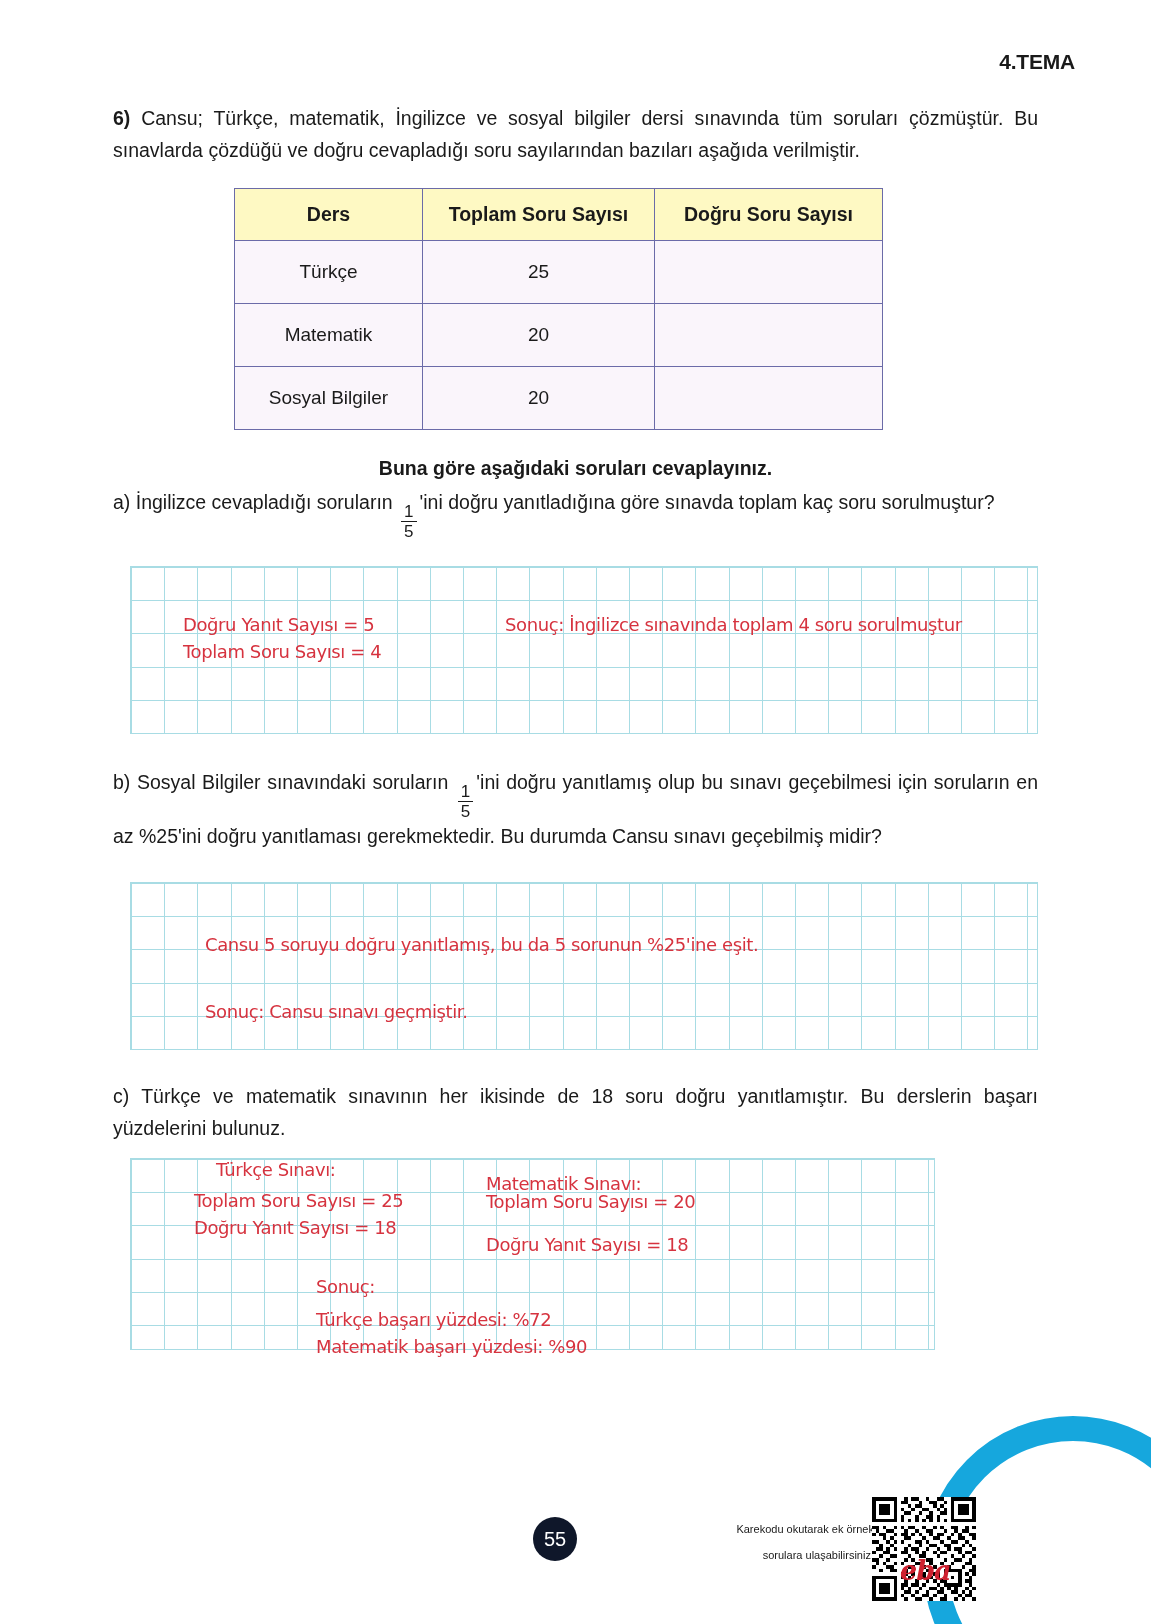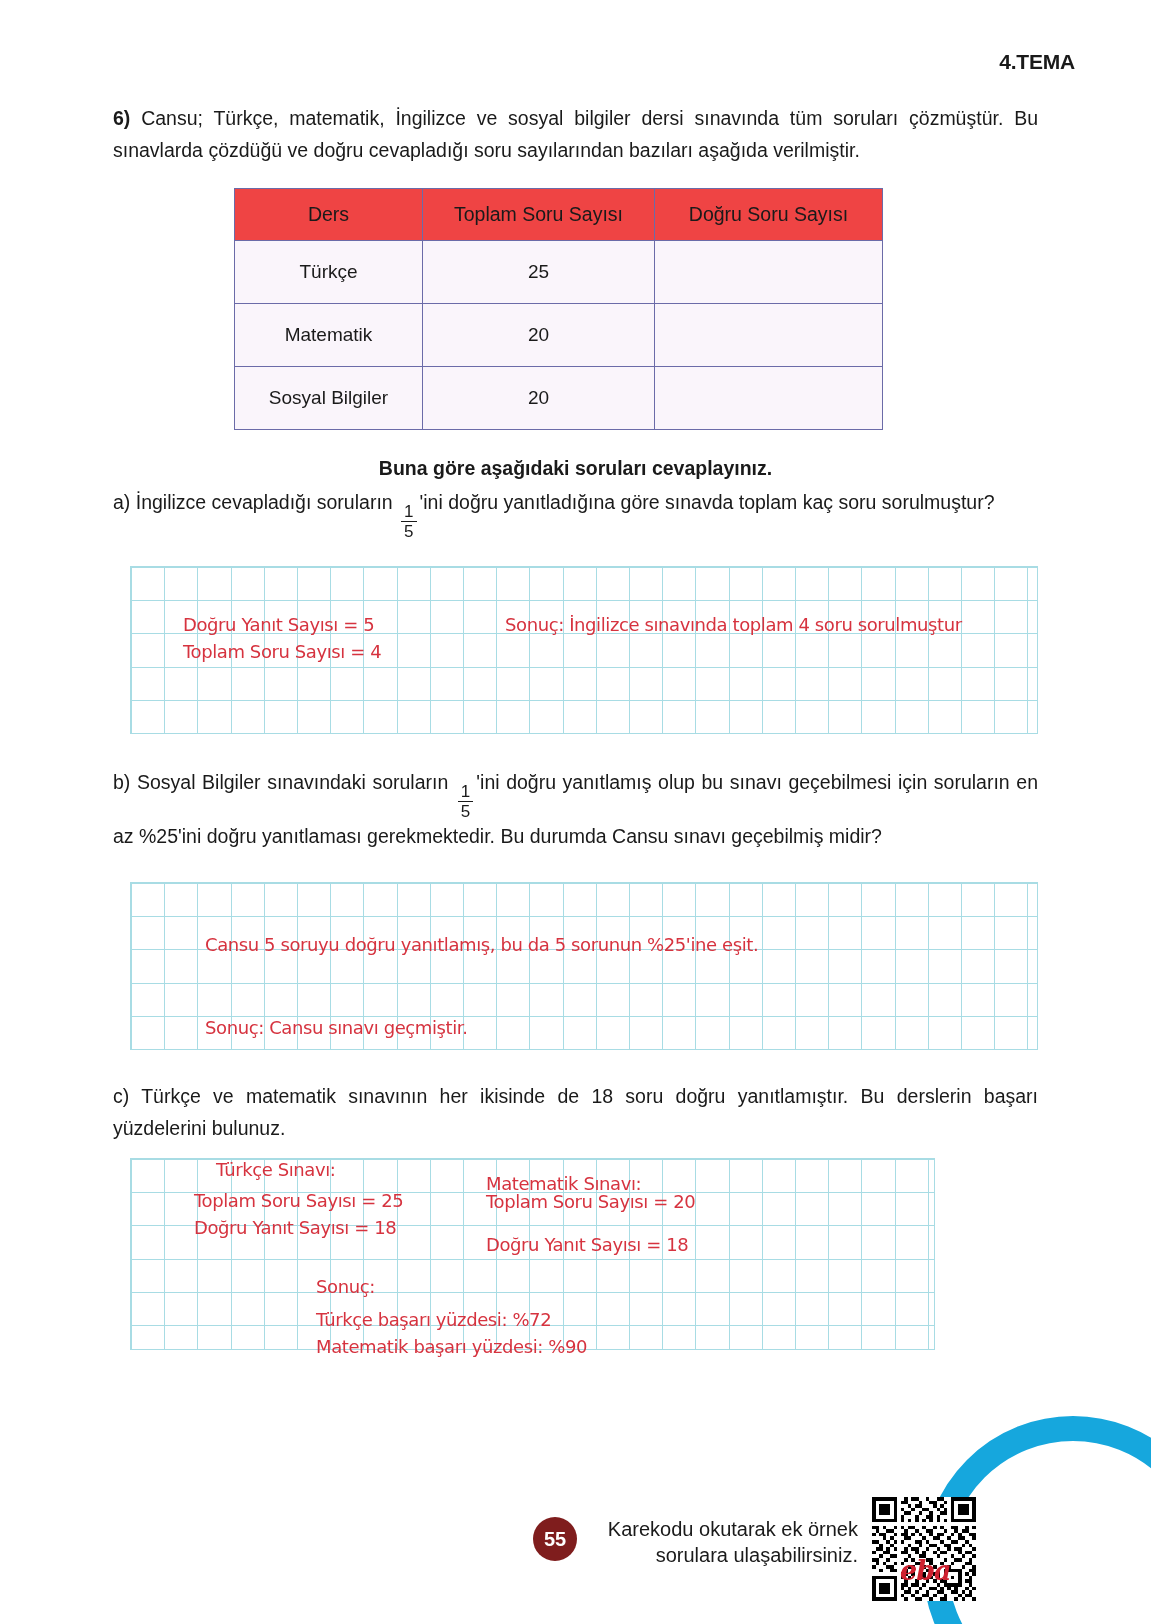--- a/index.html
+++ b/index.html
@@ -62,22 +62,22 @@
     width: 648px;
     table-layout: fixed;
   }
   table.data-table th, table.data-table td {
     border: 1px solid #6b6ba8;
     text-align: center;
     font-size: 19px;
     color: #1a1a1a;
   }
   table.data-table th {
-    background: #ef4444;
-    font-weight: normal;
+    background: #fef9c3;
+    font-weight: bold;
     height: 52px;
     font-size: 19.5px;
   }
   table.data-table td {
     background: #faf5fb;
     height: 63px;
   }
   table.data-table col.c1 { width: 188px; }
   table.data-table col.c2 { width: 232px; }
   table.data-table col.c3 { width: 228px; }
@@ -109,32 +109,32 @@
   #grid-c { margin: 14px 0 0 17px; width: 805px; height: 192px; }
 
   
   .footer { position: absolute; left:0; top:0; width:100%; height:100%; pointer-events:none; }
 
   .page-num {
     position: absolute;
     left: 533px; top: 1517px;
     width: 44px; height: 44px;
     border-radius: 50%;
-    background: #7f1d1d;
+    background: #0f172a;
     color: #ffffff;
     font-size: 20px;
-    font-weight: bold;
+    font-weight: normal;
     display: flex; align-items: center; justify-content: center;
   }
   .qr-caption {
     position: absolute;
-    left: 600px; top: 1516px;
+    left: 616px; top: 1516px;
     width: 258px;
     text-align: right;
-    font-size: 20px;
+    font-size: 11px;
     line-height: 26px;
     color: #1a1a1a;
   }
   .qr-code {
     position: absolute;
     left: 872px; top: 1497px;
     width: 104px; height: 104px;
   }
   .qr-logo {
     position: absolute;
@@ -212,21 +212,21 @@
     <div class="handwrite" style="left:374px; top:44px;">Sonuç: İngilizce sınavında toplam 4 soru sorulmuştur</div>
   </div>
 
   <p class="para" style="margin-top:32px;"><span>b) Sosyal Bilgiler sınavındaki soruların </span><span class="frac">
         <span class="num">1</span>
         <span class="den">5</span>
       </span><span>'ini doğru yanıtlamış olup bu sınavı geçebilmesi için soruların en az %25'ini doğru yanıtlaması gerekmektedir. Bu durumda Cansu sınavı geçebilmiş midir?</span></p>
 
   <div class="grid-box" id="grid-b">
     <div class="handwrite" style="left:74px; top:48px;text-align:right;">Cansu 5 soruyu doğru yanıtlamış, bu da 5 sorunun %25'ine eşit.</div>
-    <div class="handwrite" style="left:74px; top:131px;">Sonuç: Cansu sınavı geçmiştir.</div>
+    <div class="handwrite" style="left:74px; top:115px;">Sonuç: Cansu sınavı geçmiştir.</div>
   </div>
 
   <p class="para" style="margin-top:30px;">c) Türkçe ve matematik sınavının her ikisinde de 18 soru doğru yanıtlamıştır. Bu derslerin başarı yüzdelerini bulunuz.</p>
 
   <div class="grid-box" id="grid-c">
     <div class="handwrite" style="left:85px; top:-3px;">Türkçe Sınavı:</div>
     <div class="handwrite" style="left:63px; top:28px;">Toplam Soru Sayısı = 25</div>
     <div class="handwrite" style="left:63px; top:55px;">Doğru Yanıt Sayısı = 18</div>
     <div class="handwrite" style="left:355px; top:11px;">Matematik Sınavı:</div>
     <div class="handwrite" style="left:355px; top:29px;text-align:center;">Toplam Soru Sayısı = 20</div>

